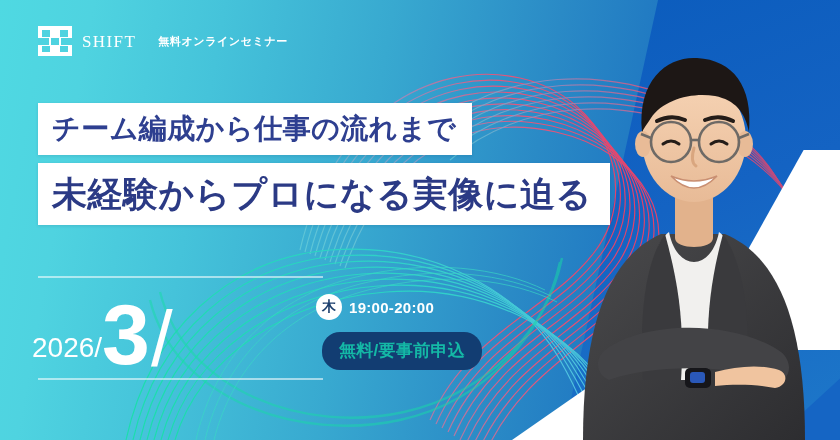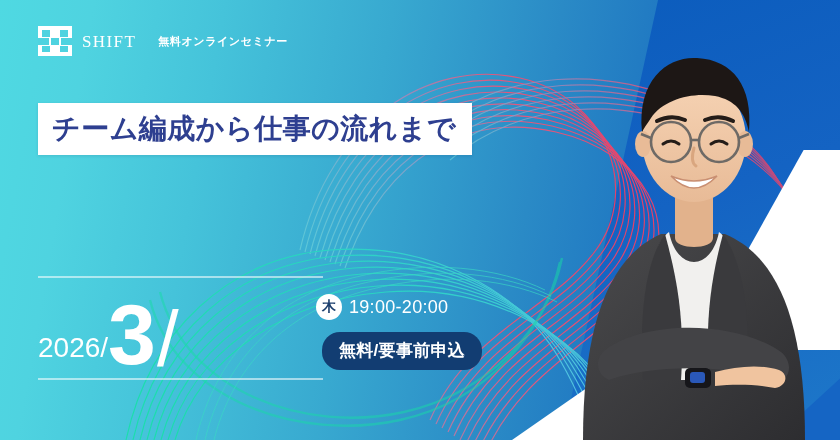--- a/index.html
+++ b/index.html
@@ -61,43 +61,43 @@
     left:38px;top:163px;height:62px;padding:0 18px 0 14px;
     font-size:35px;letter-spacing:.5px;color:#2b3a85;
   }
 
   
   .rule{position:absolute;left:38px;height:2px;background:rgba(255,255,255,.55);}
   .rule-top{top:276px;width:285px;}
   .rule-bot{top:378px;width:285px;}
 
   
-  .datewrap{position:absolute;left:38px;top:282px;height:94px;display:flex;align-items:flex-end;justify-content:flex-end;}
+  .datewrap{position:absolute;left:32px;top:282px;height:94px;display:flex;align-items:flex-end;justify-content:flex-end;}
   .year{
     color:#ffffff;font-size:28px;font-weight:400;letter-spacing:0px;
     padding-bottom:12px;
   }
   .bigdate{
     color:#ffffff;font-weight:700;font-size:86px;line-height:.95;
     letter-spacing:-1px;display:flex;align-items:flex-end;
   }
   .bigdate .slash{font-weight:300;font-size:78px;padding:0 2px;}
 
   
   .timerow{position:absolute;left:316px;top:294px;display:flex;align-items:center;gap:7px;}
   .daybadge{
     width:26px;height:26px;border-radius:50%;background:#ffffff;color:#1c3f6e;
     font-size:14px;font-weight:700;display:flex;align-items:center;justify-content:center;
   }
-  .timetext{color:#ffffff;font-size:18px;font-weight:400;letter-spacing:.3px;}
+  .timetext{color:#ffffff;font-size:15px;font-weight:700;letter-spacing:.3px;}
 
   
   .pill{
     position:absolute;left:322px;top:332px;
-    background:#123d72;color:#ffffff;border-radius:18px;
+    background:#123d72;color:#14b8a6;border-radius:18px;
     padding:7px 17px 8px;font-size:17px;font-weight:700;letter-spacing:.3px;
     white-space:nowrap;
   }
 
   
   .portrait{position:absolute;right:42px;bottom:0;width:255px;height:420px;}
 </style>
 </head>
 <body>
 
@@ -241,20 +241,21 @@
         <rect x="22" y="20" width="8" height="6" fill="#4fd3e0"></rect>
       </svg>
       <div class="logo-words">
         <span class="l1">SHIFT</span>
       </div>
     </div>
     <div class="seminar-label">無料オンラインセミナー</div>
   </div>
 
   <div class="headline headline-1">チーム編成から仕事の流れまで</div>
+  <div class="headline headline-2">未経験からプロになる実像に迫る</div>
 
   <div class="rule rule-top"></div>
   <div class="rule rule-bot"></div>
 
   <div class="datewrap">
     <div class="year">2026/</div>
     <div class="bigdate">
       <span>3</span>
       <span class="slash">/</span>
     </div>

